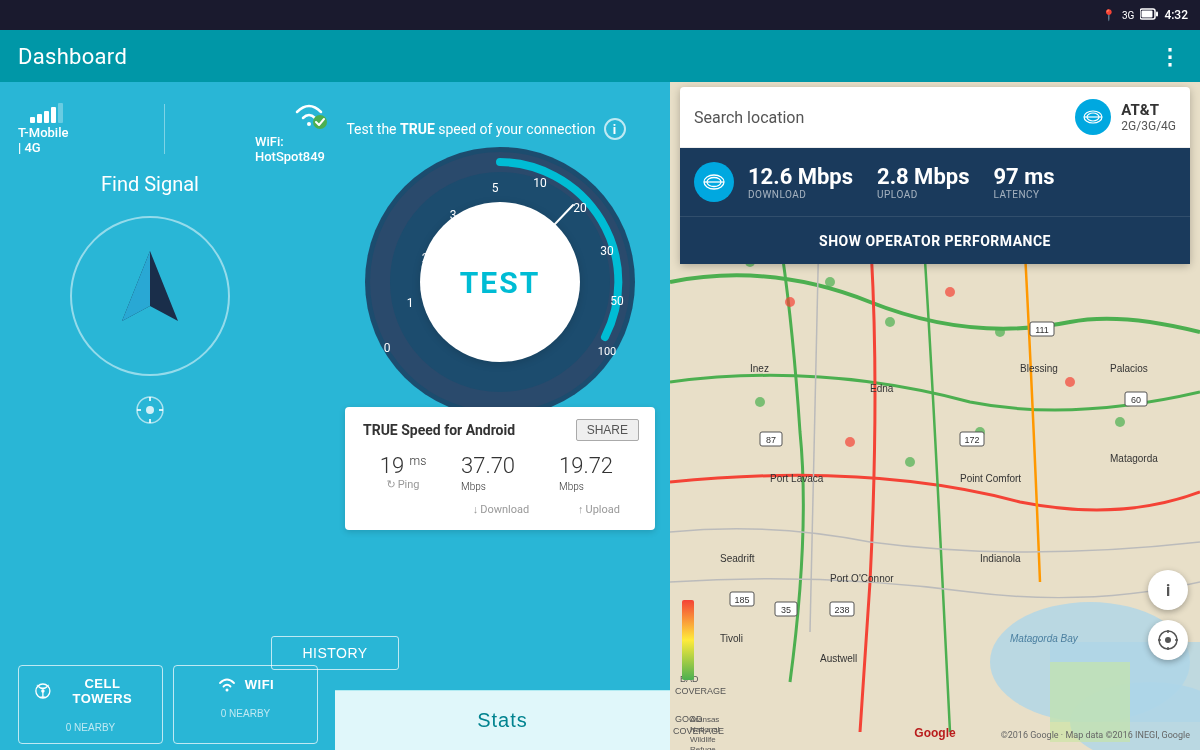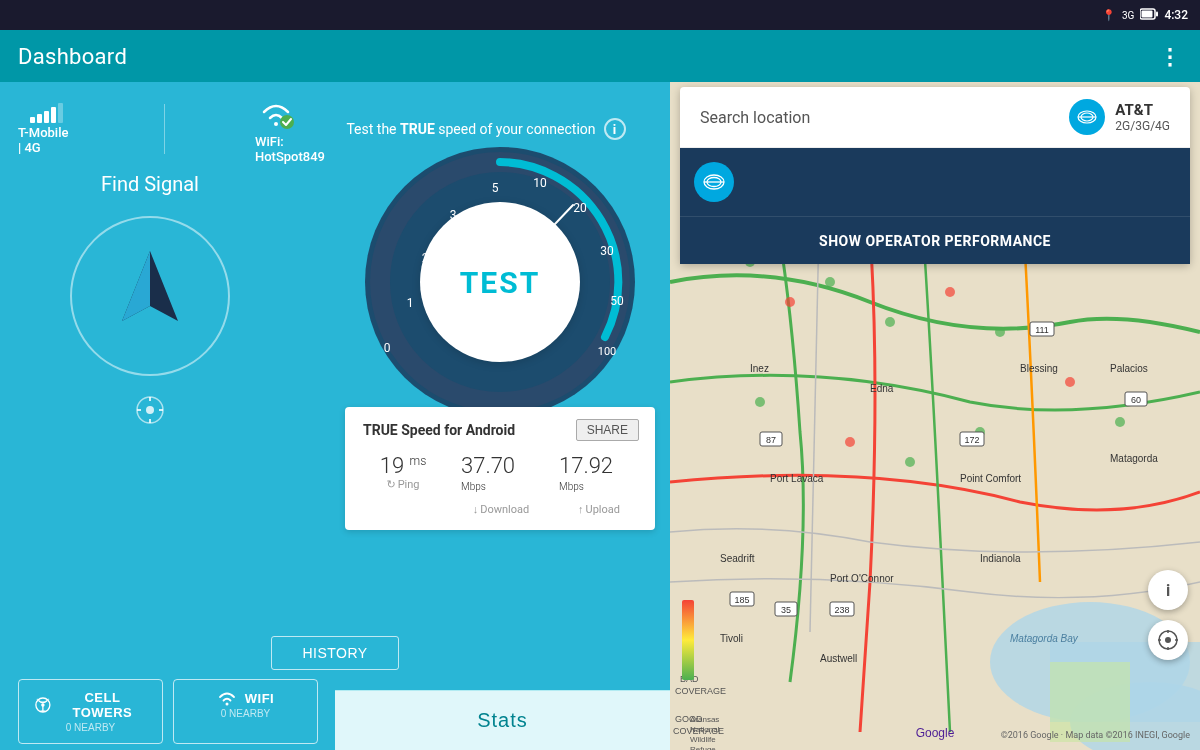--- a/index.html
+++ b/index.html
@@ -100,21 +100,21 @@
     }
     .divider-v {
       width: 1px;
       height: 50px;
       background: rgba(255,255,255,0.4);
       margin: 0 30px;
     }
     .wifi-info {
       display: flex;
       flex-direction: column;
-      align-items: flex-start;
+      align-items: flex-end;
     }
 
     .test-info-bar {
       flex: 1;
       display: flex;
       align-items: center;
       justify-content: center;
       gap: 8px;
       padding-right: 10px;
     }
@@ -316,21 +316,21 @@
       display: flex;
       align-items: center;
       gap: 8px;
       font-size: 13px;
       font-weight: 600;
       letter-spacing: 0.5px;
     }
     .nearby-label {
       font-size: 10px;
       color: rgba(255,255,255,0.7);
-      margin-top: 2px;
+      margin-top: 16px;
     }
 
     
     .stats-btn-area {
       position: absolute;
       bottom: 0;
       left: 335px;
       right: 0;
     }
     .stats-btn {
@@ -363,21 +363,21 @@
       left: 10px;
       right: 10px;
       background: white;
       border-radius: 4px;
       box-shadow: 0 2px 8px rgba(0,0,0,0.25);
       z-index: 10;
     }
     .map-search-row {
       display: flex;
       align-items: center;
-      padding: 12px 20px;
+      padding: 12px 14px;
       border-bottom: 1px solid #eee;
       gap: 28px;
     }
     .search-location-text {
       flex: 1;
       font-size: 16px;
       color: #555;
     }
     .operator-info {
       display: flex;
@@ -706,21 +706,21 @@
               <span>37.70</span>
               <sup style="font-size:10px"> Mbps</sup>
             </span>
             <span class="metric-label">
               <span>↓</span>
               <span>Download</span>
             </span>
           </div>
           <div class="metric-item">
             <span class="metric-value">
-              <span>17.92</span>
+              <span>19.72</span>
               <sup style="font-size:10px"> Mbps</sup>
             </span>
             <span class="metric-label">
               <span>↑</span>
               <span>Upload</span>
             </span>
           </div>
         </div>
       </div>
     </div>
@@ -868,20 +868,34 @@
 
       <div class="speed-info-row">
         <div class="att-logo-dark">
           <svg width="26" height="26" viewBox="0 0 26 26">
             <circle cx="13" cy="13" r="11" fill="#00a8e0"></circle>
             <ellipse cx="13" cy="13" rx="7" ry="4.5" fill="none" stroke="white" stroke-width="1.3"></ellipse>
             <ellipse cx="13" cy="13" rx="10" ry="7" fill="none" stroke="white" stroke-width="1.3"></ellipse>
             <line x1="3" y1="13" x2="23" y2="13" stroke="white" stroke-width="1.3"></line>
           </svg>
         </div>
+        <div class="speed-metrics">
+          <div class="speed-metric">
+            <span class="speed-value">12.6 Mbps</span>
+            <span class="speed-label">DOWNLOAD</span>
+          </div>
+          <div class="speed-metric">
+            <span class="speed-value">2.8 Mbps</span>
+            <span class="speed-label">UPLOAD</span>
+          </div>
+          <div class="speed-metric">
+            <span class="speed-value">97 ms</span>
+            <span class="speed-label">LATENCY</span>
+          </div>
+        </div>
       </div>
 
       <div class="show-performance-row">
         <span class="show-performance-text">SHOW OPERATOR PERFORMANCE</span>
       </div>
     </div>
 
     <div class="map-info-btn">i</div>
     <div class="map-locate-btn">
       <svg width="22" height="22" viewBox="0 0 22 22">
@@ -896,21 +910,21 @@
 
     <div class="map-legend">
       <div style="position:relative; width:50px; height:80px;">
         <div class="legend-bar"></div>
         <span class="legend-label-bad" style="font-size:8px;color:#555;white-space:nowrap;top:-10px;left:16px;position:absolute;"></span>
         <span class="legend-label-good" style="font-size:8px;color:#555;white-space:nowrap;bottom:-10px;left:16px;position:absolute;"></span>
       </div>
     </div>
 
     <div class="google-watermark">
-      <span style="font-size:12px;color:#4c1d95;font-family:Arial;font-weight:400;">Google</span>
+      <span style="font-size:12px;color:#b91c1c;font-family:Arial;font-weight:700;">Google</span>
     </div>
 
     <div class="copyright-text">©2016 Google · Map data ©2016 INEGI, Google</div>
 
   </div>
 
 </div>
 
 <div style="width:1200px;height:0;background:#000;display:flex;align-items:center;justify-content:center;gap:80px;position:fixed;bottom:0;">
 </div>

